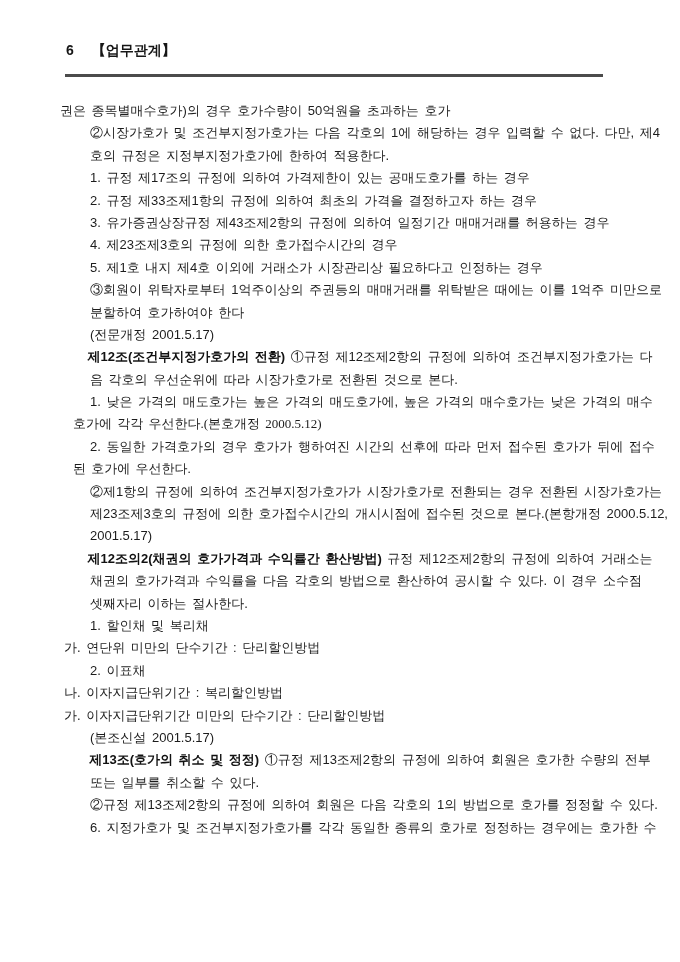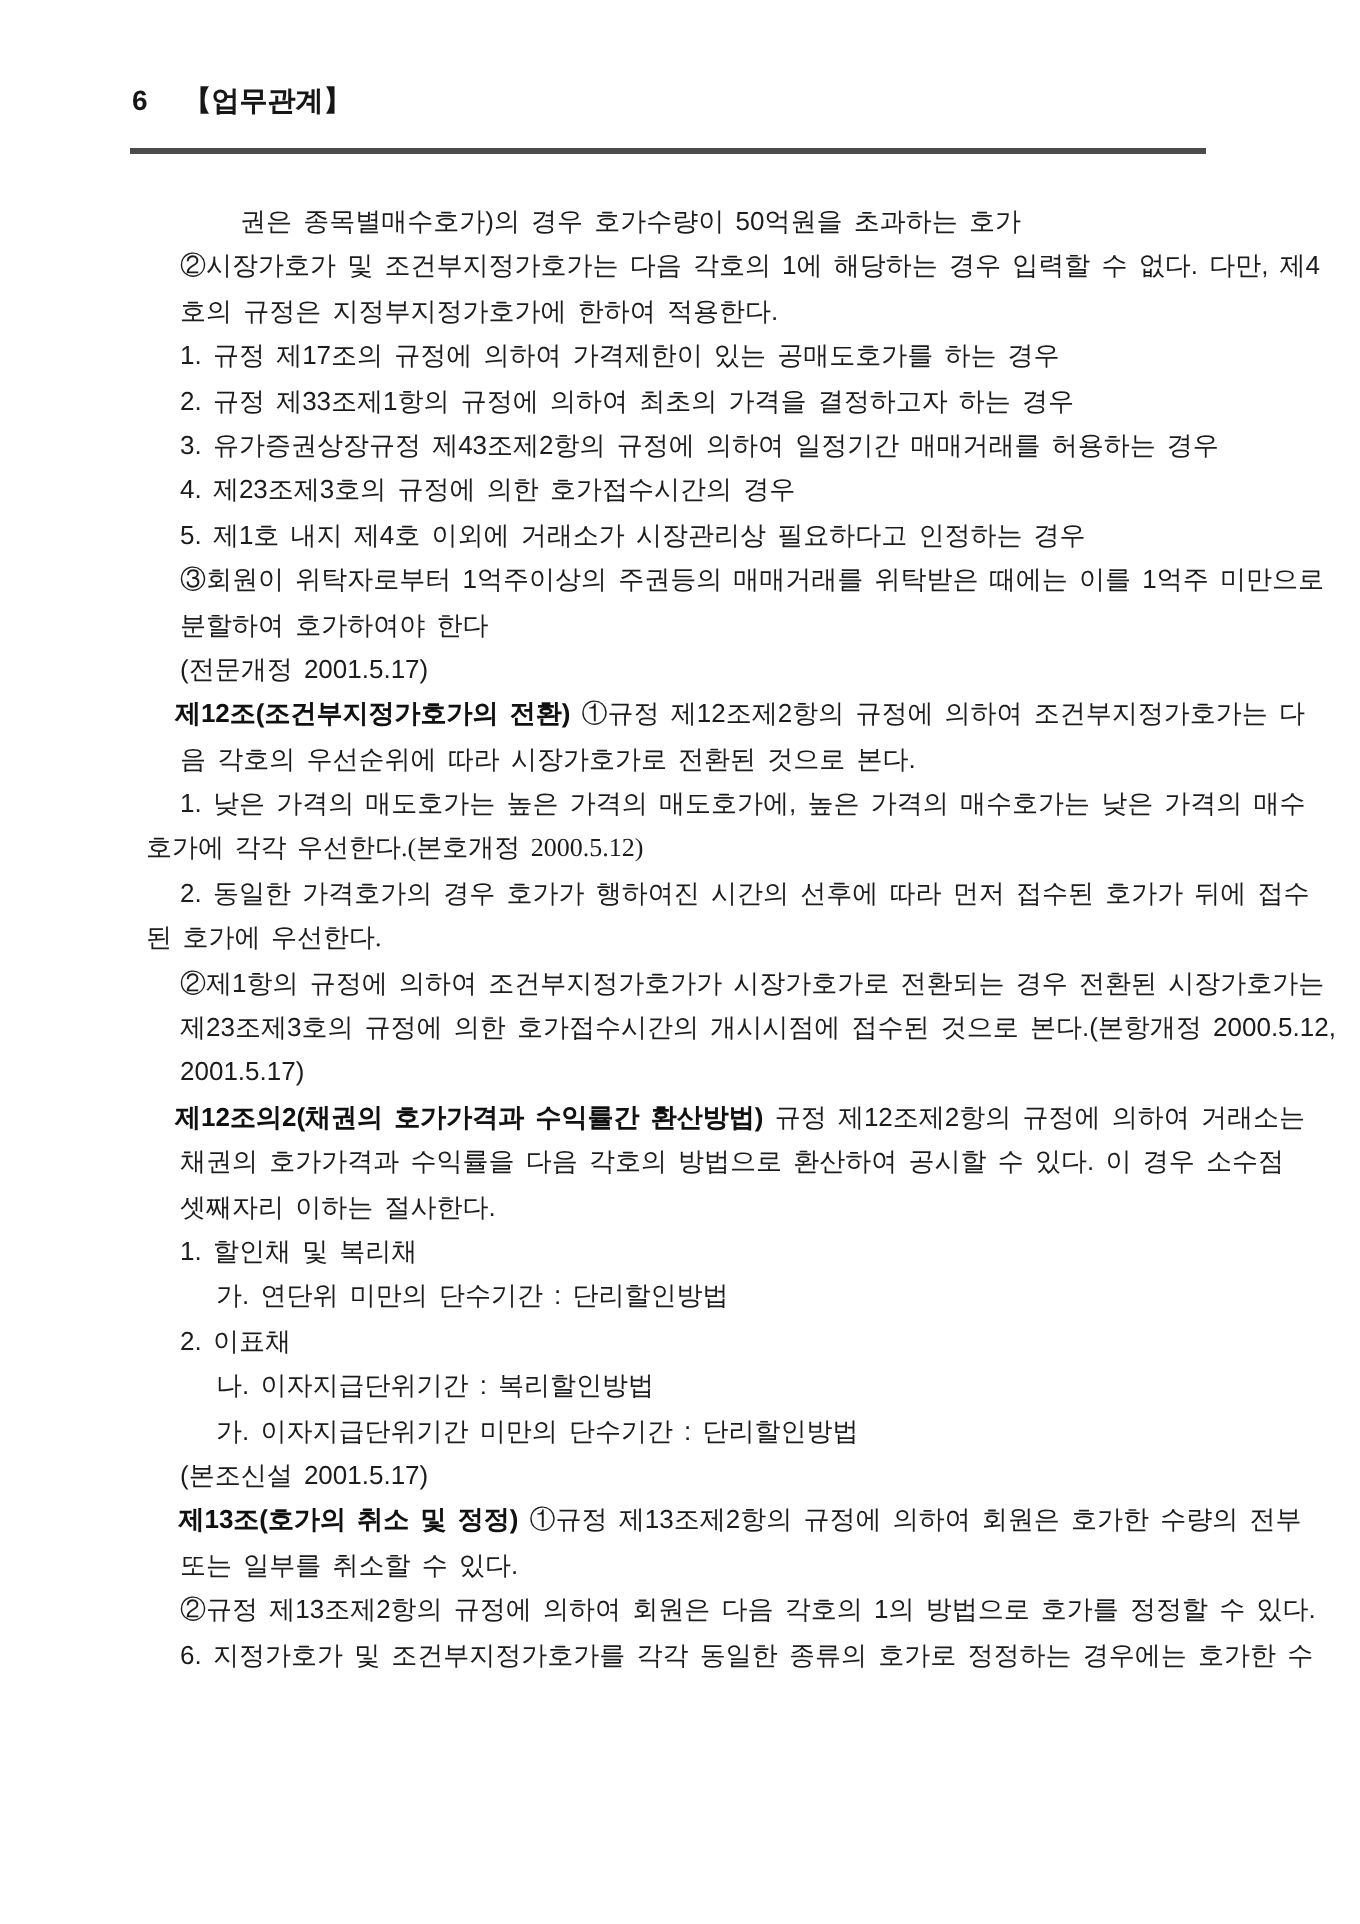--- a/index.html
+++ b/index.html
@@ -47,22 +47,22 @@
     height: 22.4px;
     line-height: 22.4px;
     font-size: 13px;
     white-space: nowrap;
     word-spacing: 2px;
     color: #1c1c1c;
   }
   .i-article { padding-left: 60px; text-align: center; }
   .i-body    { padding-left: 90px; }
   .i-wrap    { padding-left: 73px; font-family: Liberation Serif, serif; }
-  .i-sub     { padding-left: 108px; }
-  .i-first   { padding-left: 120px; }
+  .i-sub     { padding-left: 64px; }
+  .i-first   { padding-left: 60px; }
   .b { font-weight: bold; color: #111111; }
 </style>
 </head>
 <body>
 
 <div class="page">
 
   <div class="page-header">
     <span class="page-num">6</span><span>【업무관계】</span>
   </div>

